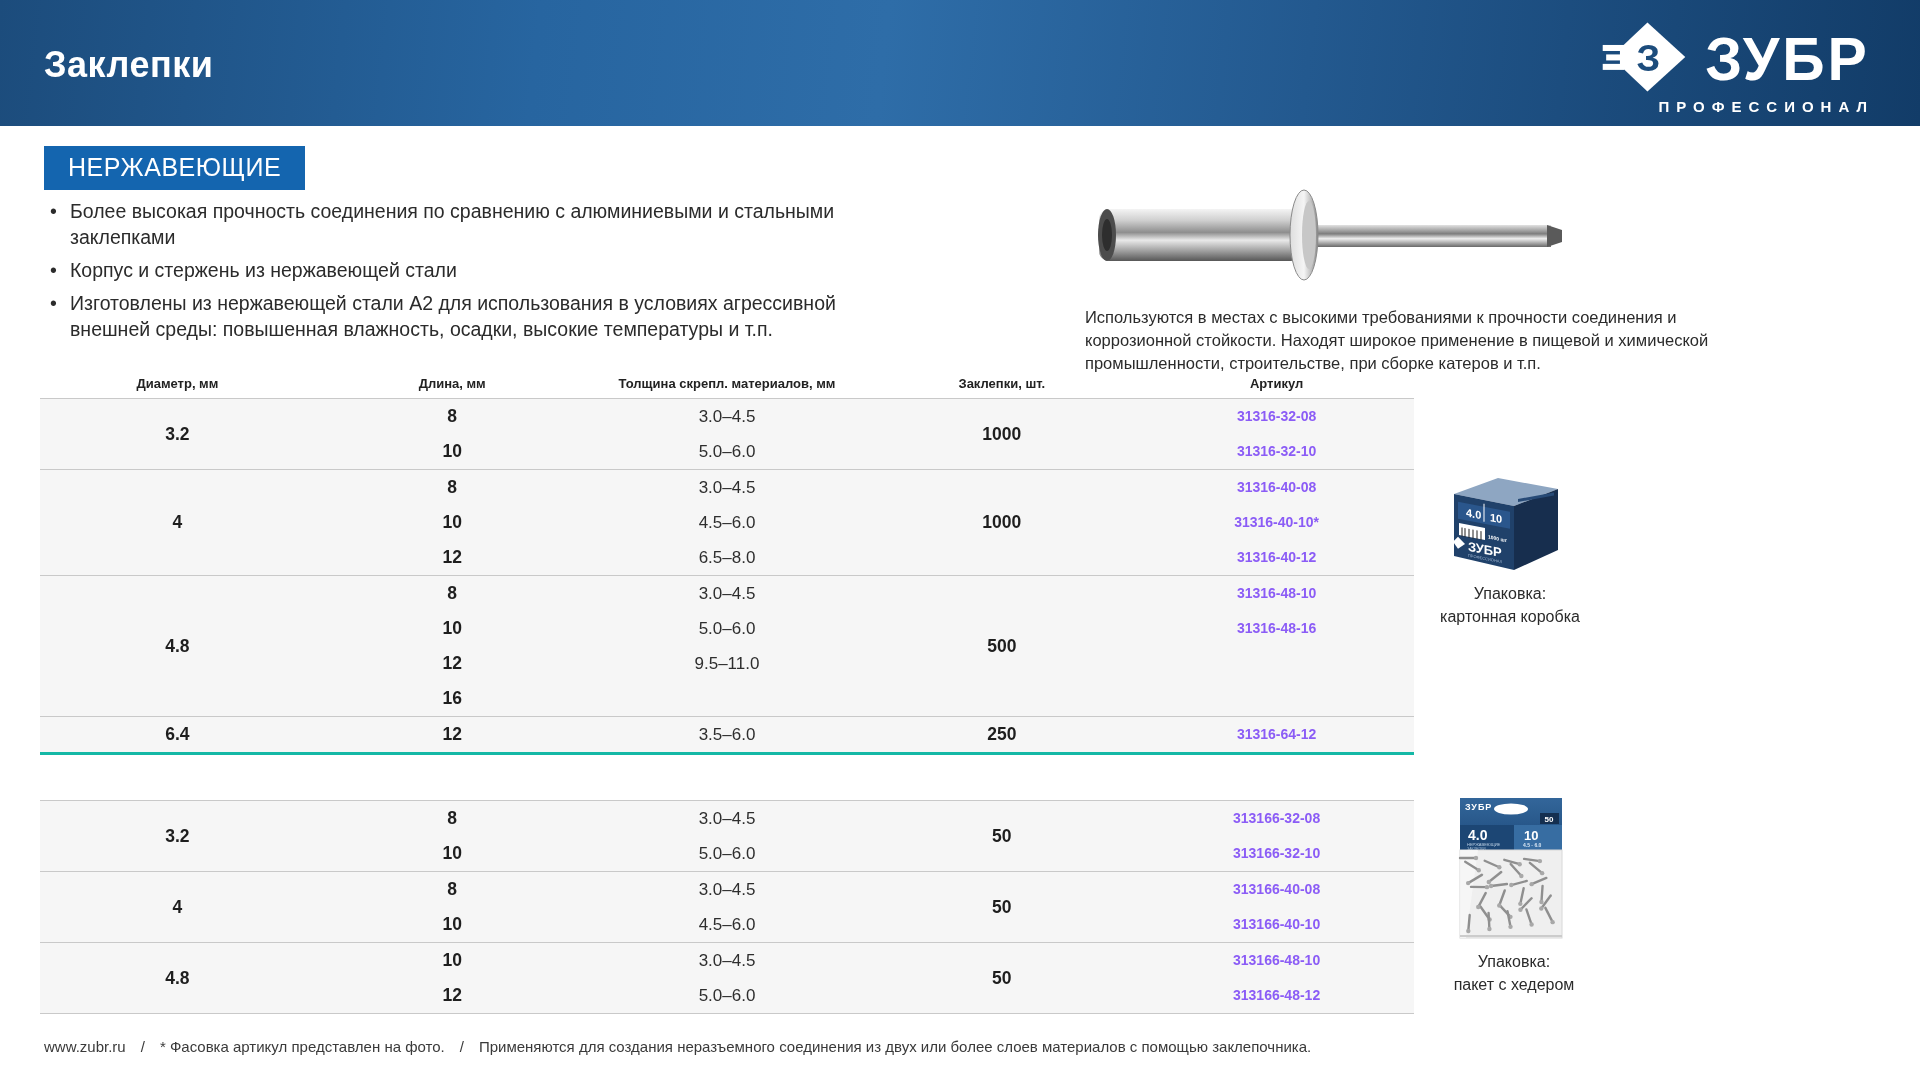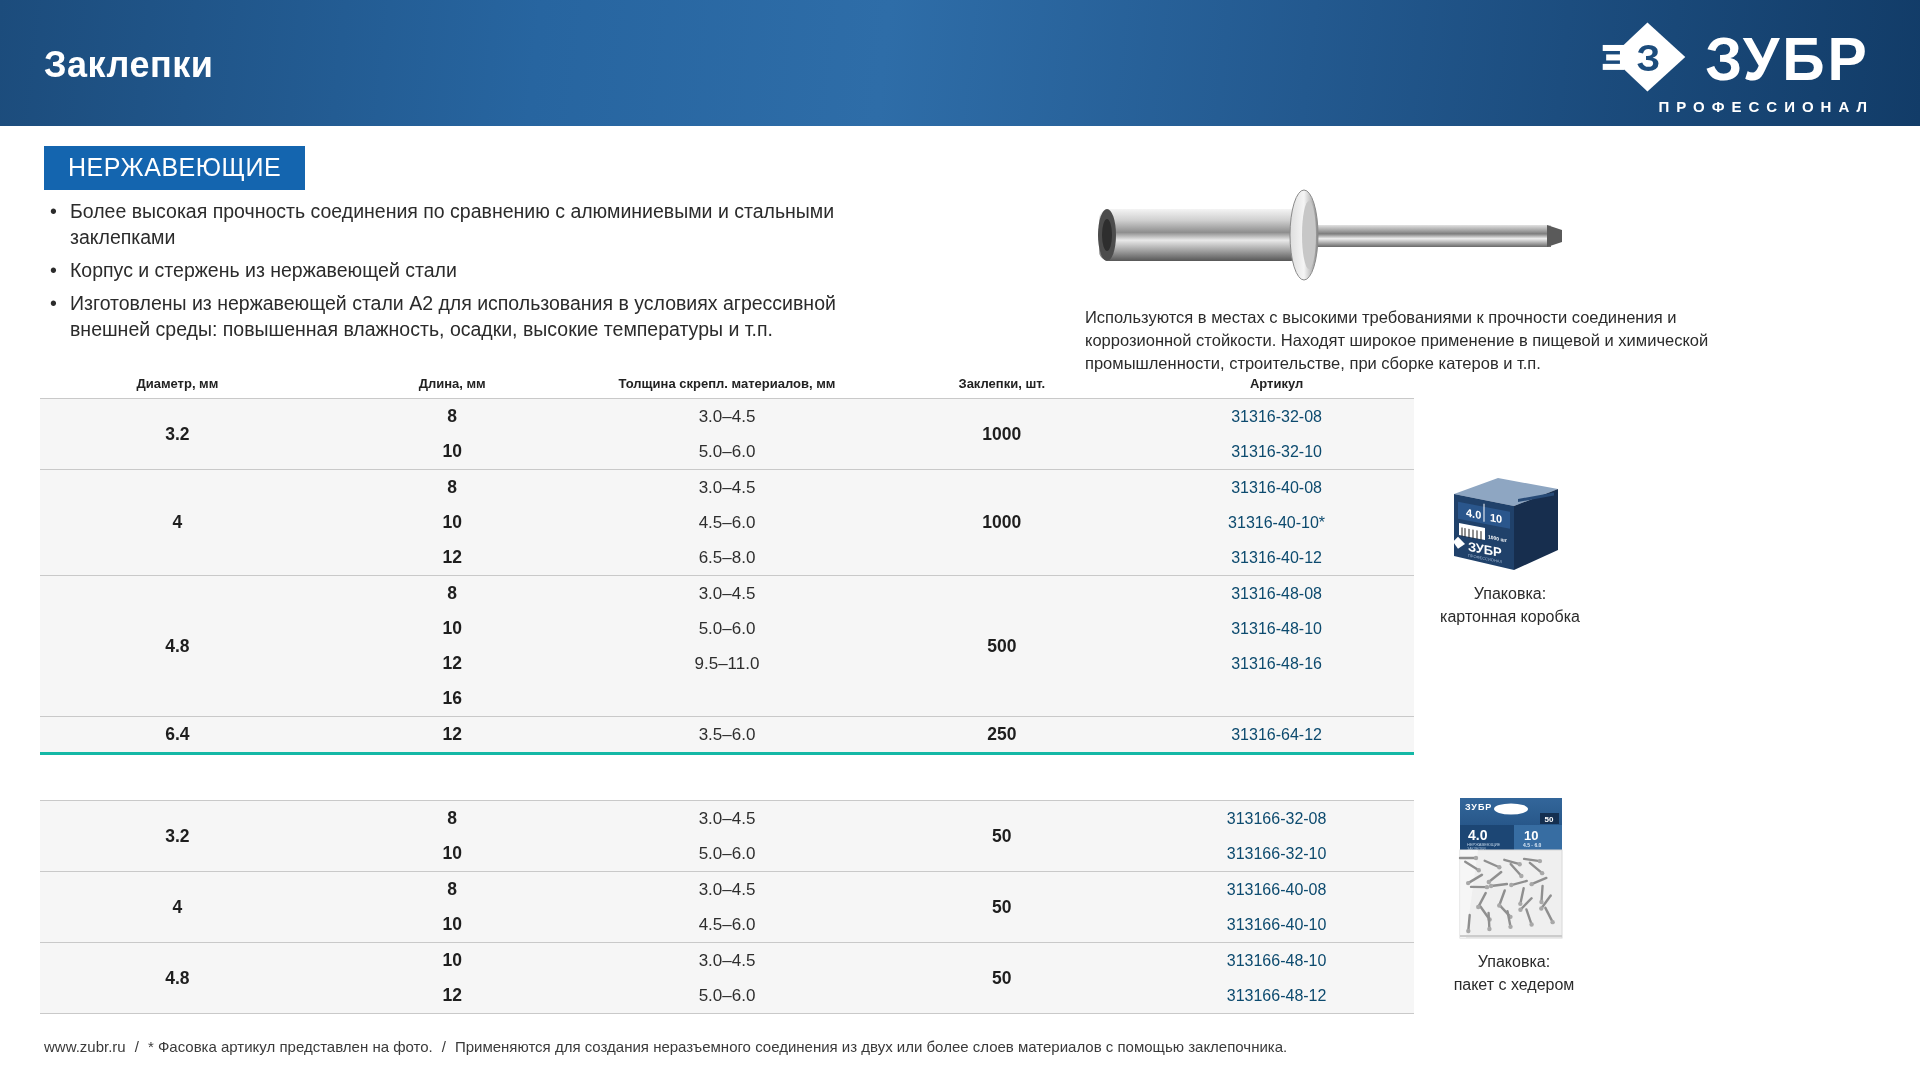--- a/index.html
+++ b/index.html
@@ -32,32 +32,32 @@
   .tbl2{top:800px;border-top:1px solid #c9c9c9;border-bottom:1px solid #c9c9c9;}
   .thead{display:flex;height:23px;border-bottom:1px solid #c9c9c9;background:#fff;}
   .thead .hc{width:20%;text-align:center;font-weight:bold;font-size:13px;line-height:18px;color:#222;}
   .tgroup{display:flex;background:#f6f6f6;}
   .tgroup + .tgroup{border-top:1px solid #c9c9c9;}
   .tcol{width:20%;}
   .tcol.center{display:flex;align-items:center;justify-content:center;font-weight:bold;font-size:17.5px;color:#1e1e1e;}
   .tstack{display:flex;flex-direction:column;}
   .tcell{height:35px;line-height:35px;text-align:center;font-size:17px;color:#2e2e2e;}
   .tcell.b{font-weight:bold;font-size:17.5px;color:#1e1e1e;}
-  .tcell.art{font-size:16px;color:#0c4a6e;}
+  .tcell.art{font-size:14px;color:#8b5cf6;font-weight:bold;}
 
   
   .pack-img{position:absolute;}
   .pack1{left:1444px;top:472px;}
   .pack2{left:1452px;top:796px;}
   .pack-caption{position:absolute;width:240px;text-align:center;font-size:16px;line-height:23px;color:#2b2b2b;}
   .cap1{left:1390px;top:582px;}
   .cap2{left:1394px;top:950px;}
 
   
-  .footer{position:absolute;left:44px;top:1038px;font-size:15px;color:#3a3a3a;display:flex;gap:9px;white-space:nowrap;}
+  .footer{position:absolute;left:44px;top:1038px;font-size:15px;color:#3a3a3a;display:flex;gap:15px;white-space:nowrap;}
 </style>
 </head>
 <body>
 
 <div class="page">
 
   <div class="header">
     <div class="header-title">Заклепки</div>
     <div class="brand">
       <div class="brand-row">
@@ -170,21 +170,20 @@
           <div class="tcell b">12</div>
           <div class="tcell b">16</div>
         </div>
         <div class="tcol tstack">
           <div class="tcell ">3.0–4.5</div>
           <div class="tcell ">5.0–6.0</div>
           <div class="tcell ">9.5–11.0</div>
         </div>
         <div class="tcol center">500</div>
         <div class="tcol tstack">
-          <div class="tcell art">31316-48-08</div>
           <div class="tcell art">31316-48-10</div>
           <div class="tcell art">31316-48-16</div>
         </div>
       </div>
       <div class="tgroup">
         <div class="tcol center">6.4</div>
         <div class="tcol tstack">
           <div class="tcell b">12</div>
         </div>
         <div class="tcol tstack">

